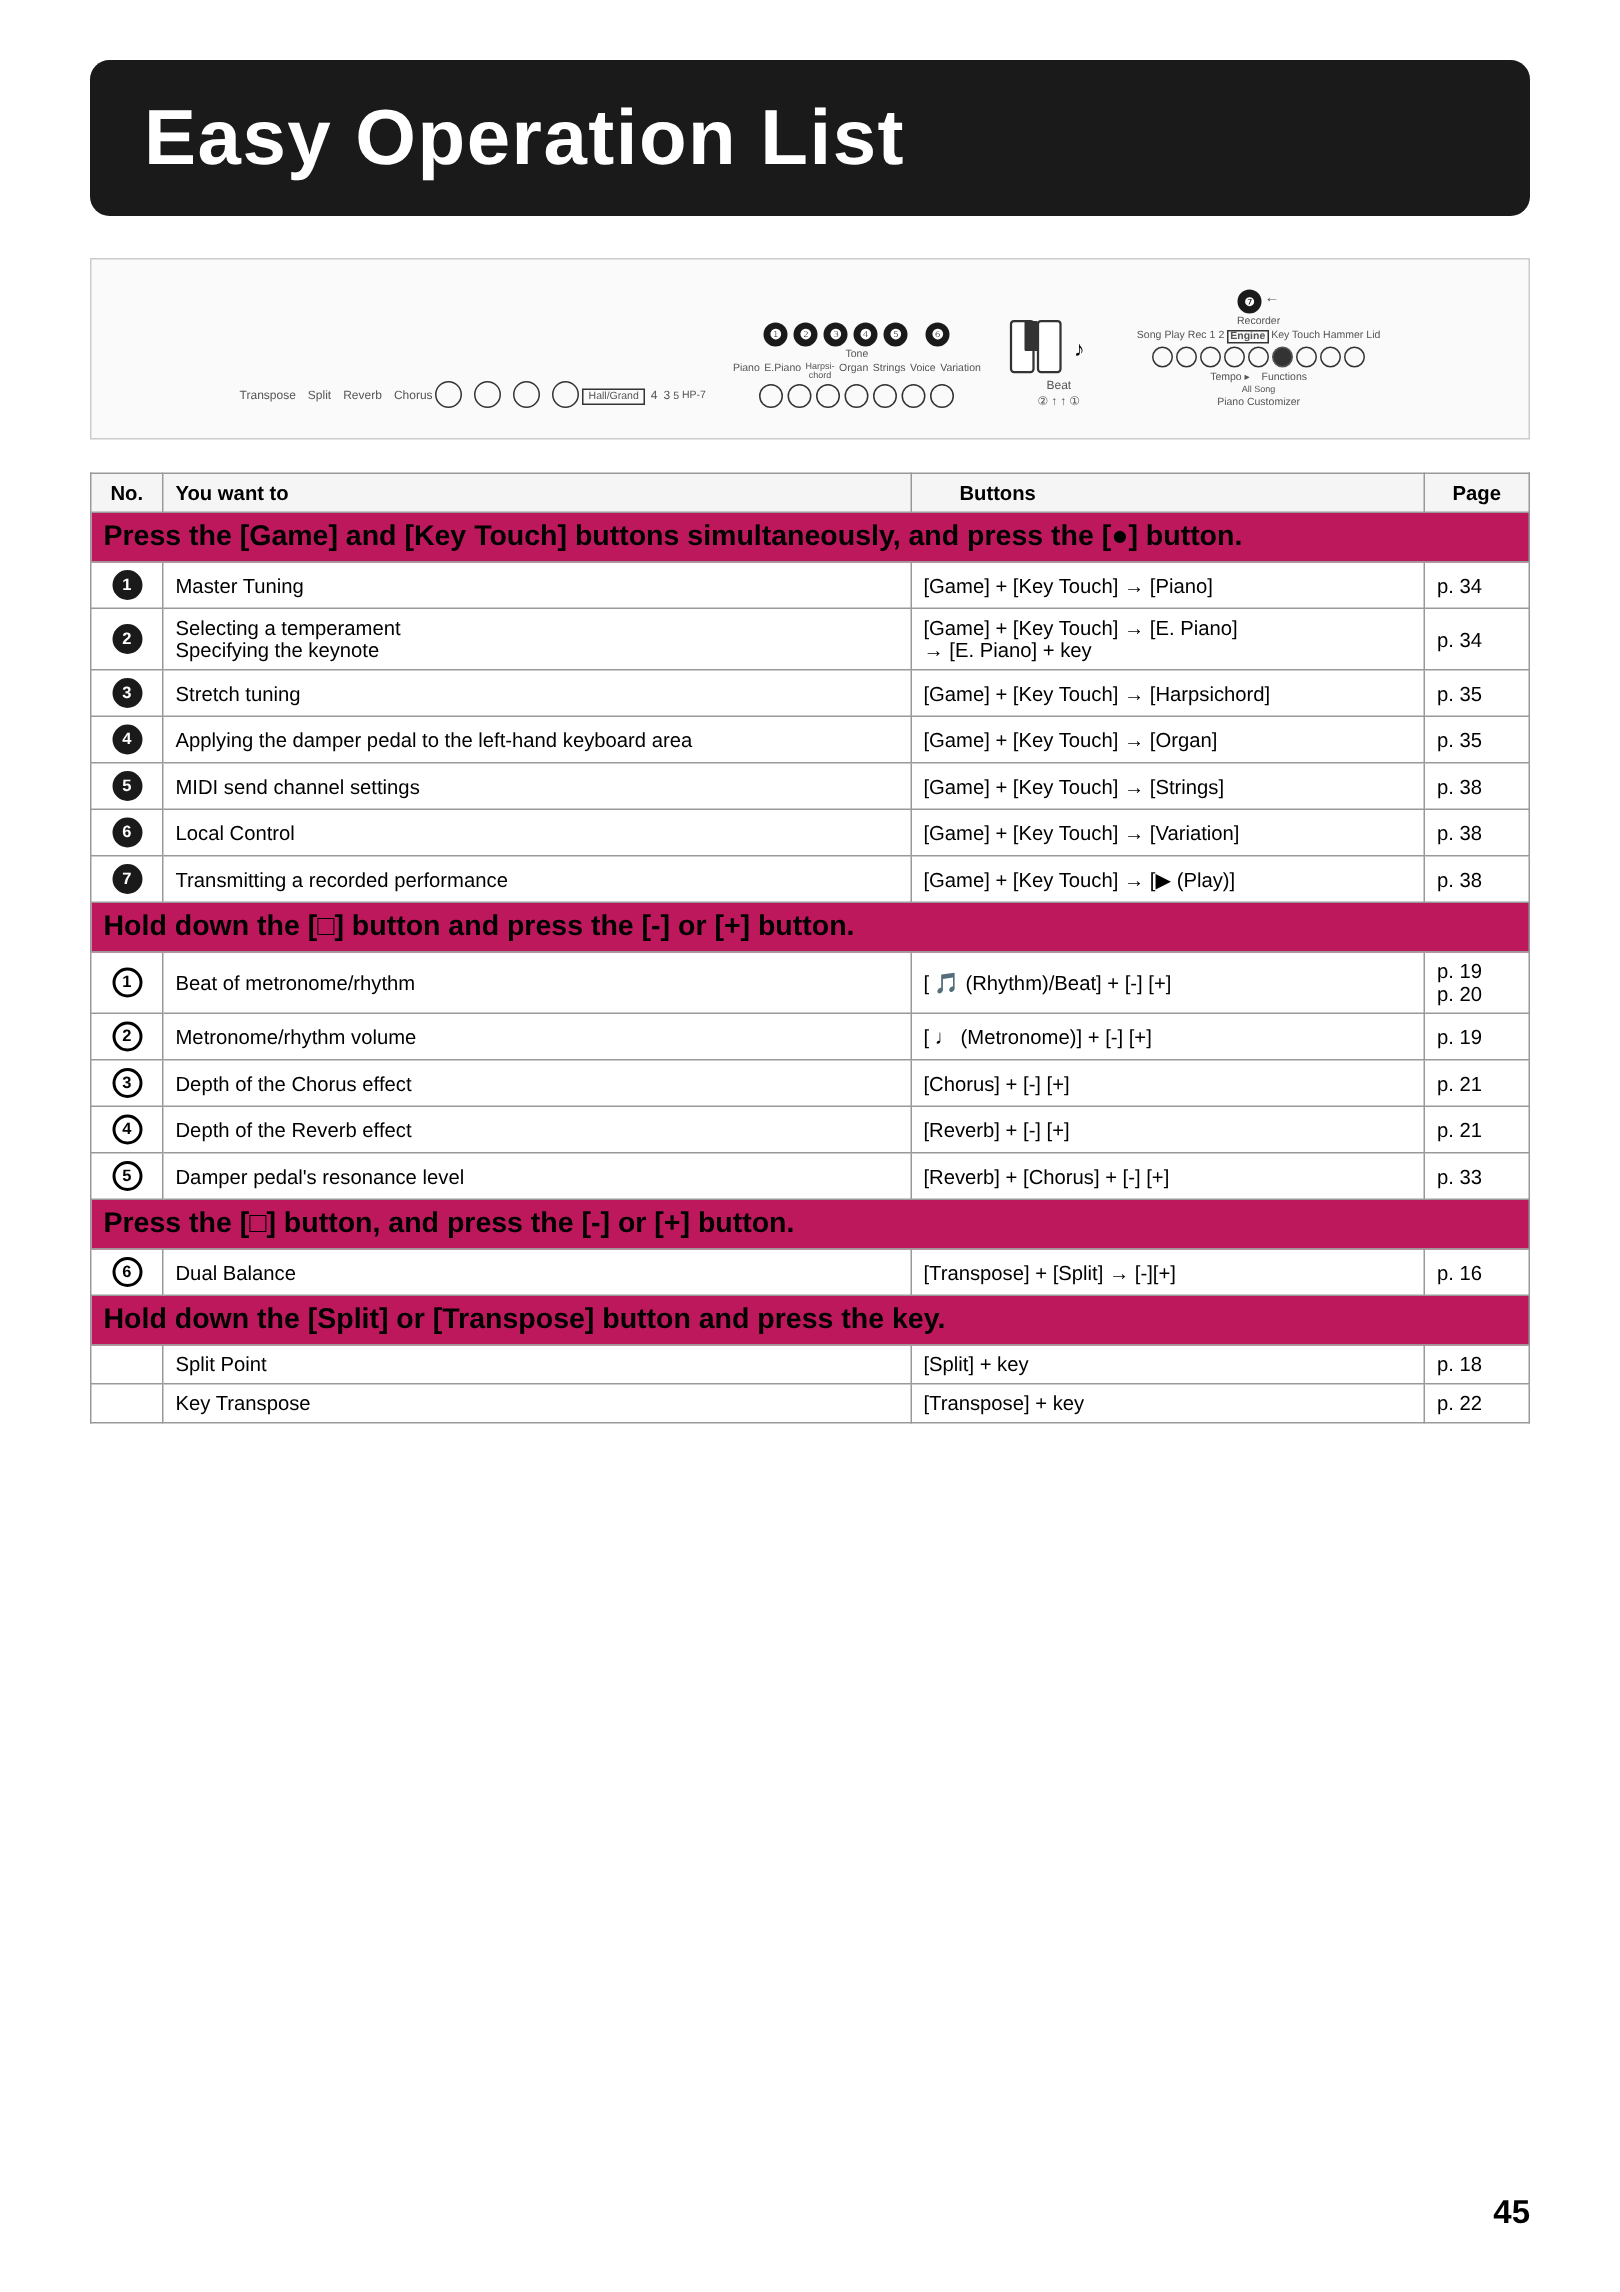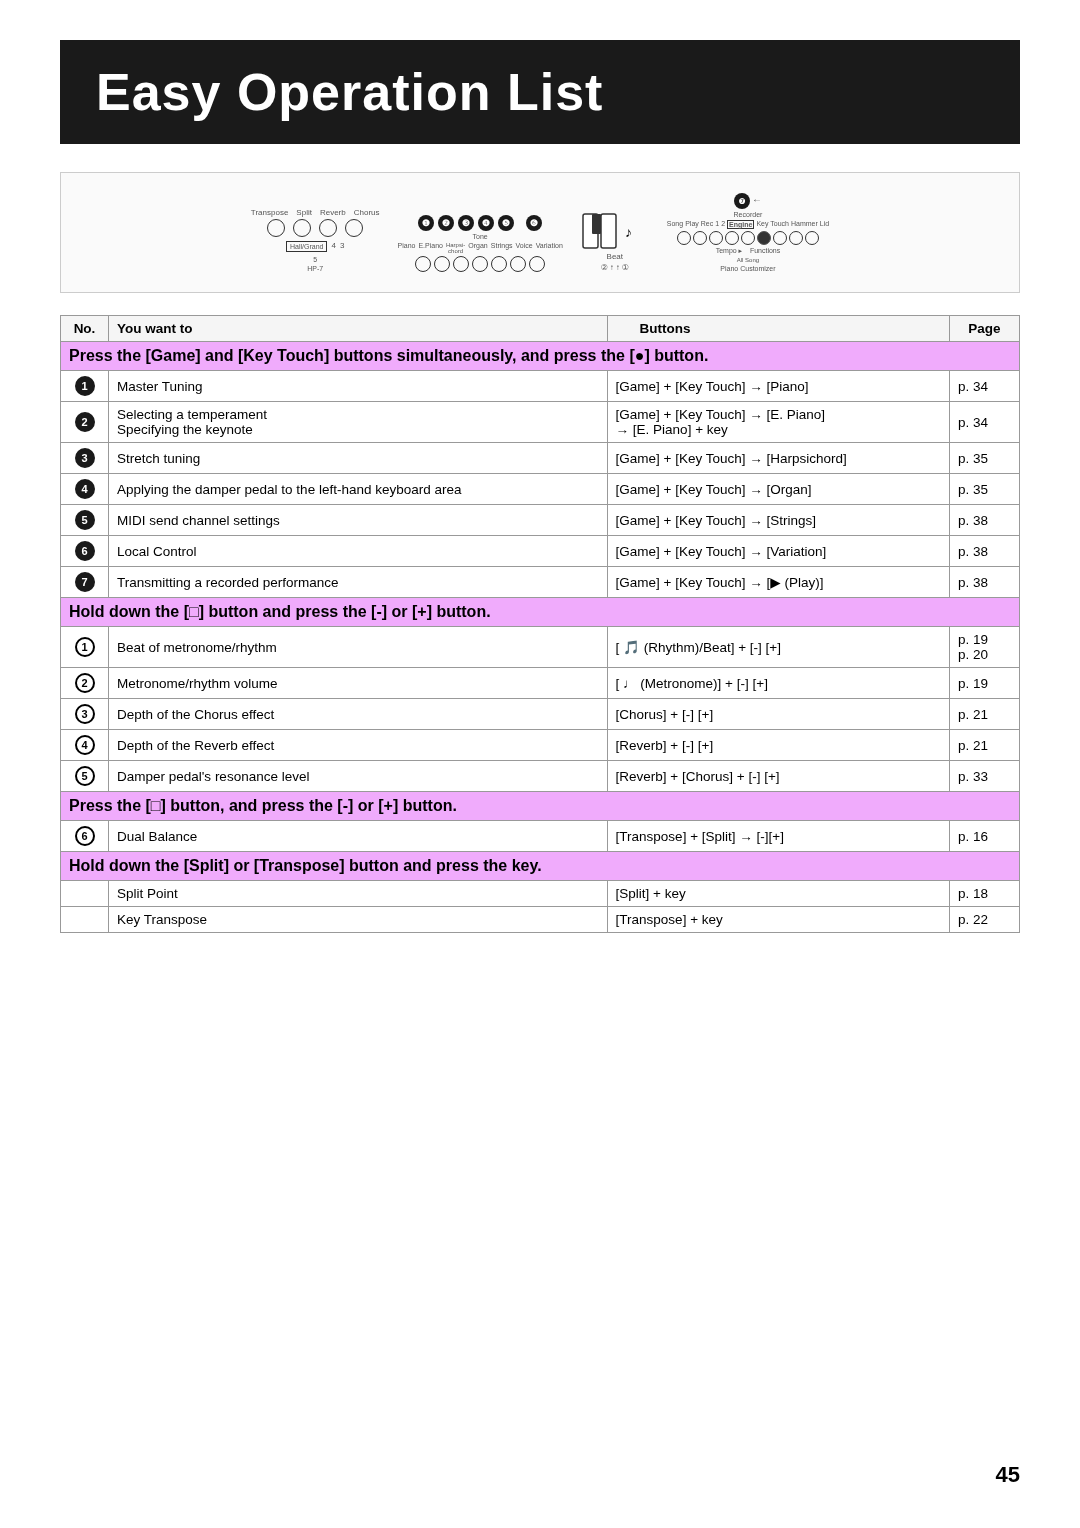--- a/index.html
+++ b/index.html
@@ -10,21 +10,21 @@
       min-height: 1528px;
       padding: 40px 60px;
       color: #000;
     }
 
     .title-banner {
       background: #1a1a1a;
       color: #fff;
       padding: 22px 36px;
       margin-bottom: 28px;
-      border-radius: 0;
+      border-radius: 13px;
     }
     .title-banner h1 {
       font-size: 52px;
       font-weight: 900;
       letter-spacing: 1px;
     }
 
     .keyboard-diagram {
       display: flex;
       align-items: center;
@@ -55,22 +55,22 @@
     .op-table thead tr th:nth-child(2) { text-align: center; margin-left: 44px; }
     .op-table td {
       border: 1px solid #999;
       padding: 5px 8px;
       vertical-align: middle;
     }
     .op-table .no-col { text-align: center; width: 48px; }
     .op-table .page-col { width: 70px; }
     .op-table .section-header {
       font-weight: bold;
-      font-size: 16px;
-      background: #f0abfc;
+      font-size: 19px;
+      background: #be185d;
       padding: 5px 8px;
     }
     .circle-num {
       display: inline-flex;
       align-items: center;
       justify-content: center;
       width: 20px;
       height: 20px;
       border-radius: 50%;
       border: 2px solid #000;
@@ -101,21 +101,21 @@
 
 <div class="title-banner">
   <h1>Easy Operation List</h1>
 </div>
 
 <div class="keyboard-diagram">
   <div style="font-size:11px; color:#555; text-align:center; padding:8px 0;">
 
     <div style="display:flex; align-items:flex-end; gap:18px; justify-content:center;">
 
-      <div style="display:flex; flex-direction:column; align-items:center; gap:2px;">
+      <div style="display:flex; flex-direction:row; align-items:center; gap:2px;">
         <div style="display:flex; gap:8px; font-size:8px;">
           <span>Transpose</span>
             <span>Split</span>
             <span>Reverb</span>
             <span>Chorus</span>
         </div>
         <div style="display:flex; gap:8px;">
           <span style="width:18px;height:18px;border-radius:50%;border:1.5px solid #333;display:inline-block;"></span>
           <span style="width:18px;height:18px;border-radius:50%;border:1.5px solid #333;display:inline-block;"></span>
           <span style="width:18px;height:18px;border-radius:50%;border:1.5px solid #333;display:inline-block;"></span>

